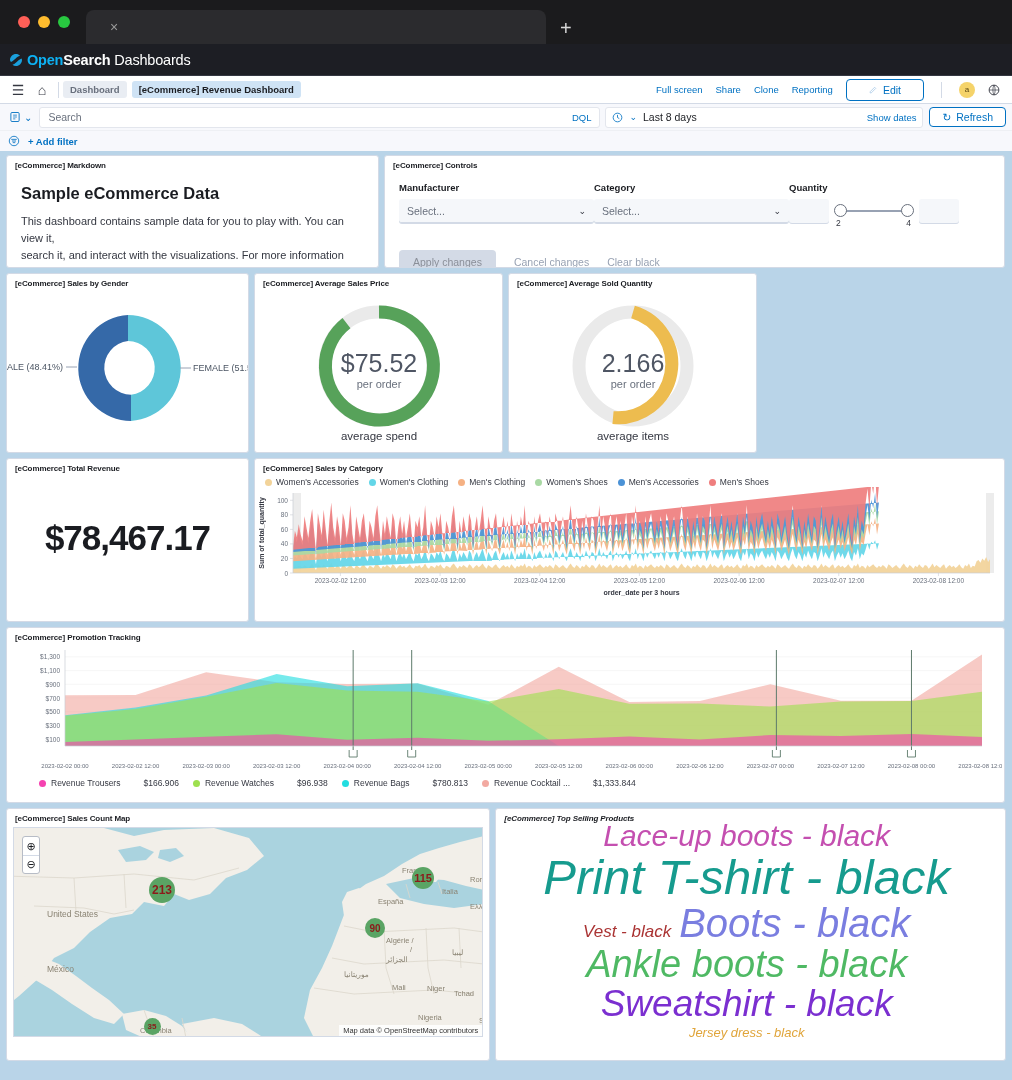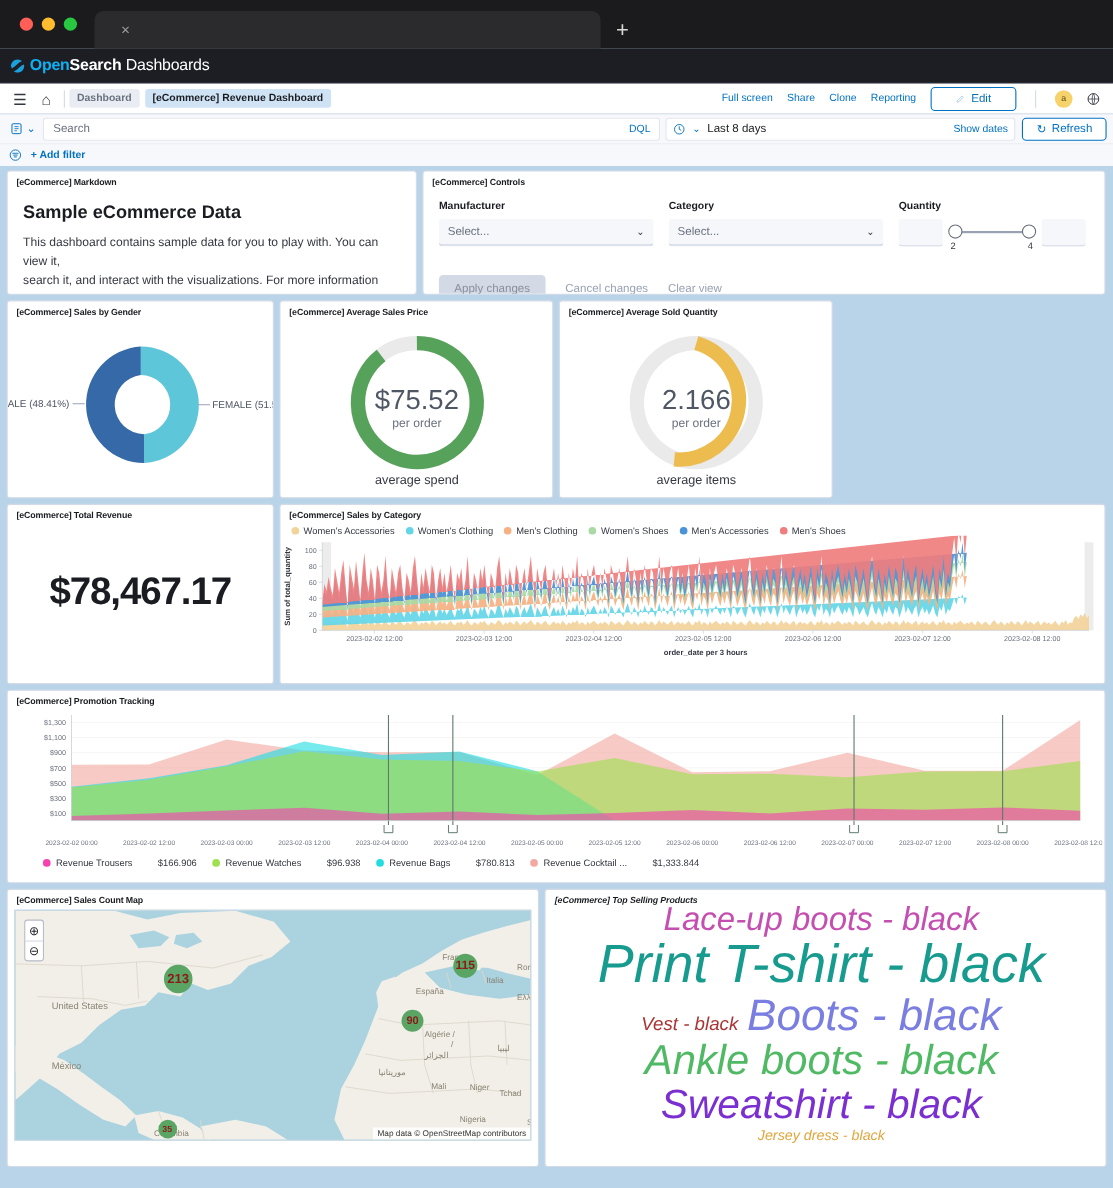--- a/index.html
+++ b/index.html
@@ -101,21 +101,21 @@
   .ptitle {
     font-size:8px; font-weight:700; color:#1a1c21; padding: 6px 0 0 8px; line-height:1;
     letter-spacing:-0.1px;
   }
 
   
   .md-h { font-size:16.5px; font-weight:700; color:#1a1c21; margin: 14px 0 10px 14px; }
   .md-p { font-size:11px; color:#343741; line-height:1.55; margin: 0 16px 0 14px; }
 
   
-  .ctrl-wrap { display:flex; padding: 12px 14px 12px 14px; gap:14px; }
+  .ctrl-wrap { display:flex; padding: 12px 14px 12px 14px; gap:0; }
   .ctrl-group { display:flex; flex-direction:column; }
   .ctrl-label { font-size:9.5px; font-weight:700; color:#1a1c21; margin-bottom:6px; }
   .ctrl-select {
     width:195px; height:25px; background:#f5f7fa; border:none; border-bottom:1px solid #d3dae6;
     border-radius:3px; display:flex; align-items:center; padding: 0 8px; font-size:10.5px; color:#69707d;
     box-shadow: inset 0 -1px 0 #d3dae6;
   }
   .ctrl-select .cs-caret { margin-left:auto; color:#343741; font-size:9px;}
   .qty-row { display:flex; align-items:center; gap:0px; }
   .qty-box { width:40px; height:25px; background:#f5f7fa; box-shadow: inset 0 -1px 0 #d3dae6; border-radius:3px; }
@@ -287,21 +287,21 @@
                 <div class="knob-lbl" style="left:2px;">2</div>
                 <div class="knob-lbl" style="right:3px;">4</div>
               </div>
               <div class="qty-box"></div>
             </div>
           </div>
         </div>
         <div class="ctrl-actions">
           <div class="btn-apply">Apply changes</div>
           <div class="btn-flat">Cancel changes</div>
-          <div class="btn-flat">Clear view</div>
+          <div class="btn-flat">Clear black</div>
         </div>
       </div>
     </div>
 
     <div class="row">
 
       <div class="panel" style="width:243px;height:180px;">
         <div class="ptitle">[eCommerce] Sales by Gender</div>
         <svg width="243" height="160" viewBox="0 0 243 160">
           <path d="M121 27 A 53 53 0 0 1 124 132.9 L 124 106.8 A 27 27 0 0 0 121 53 Z" fill="#5ec6d9"></path>

